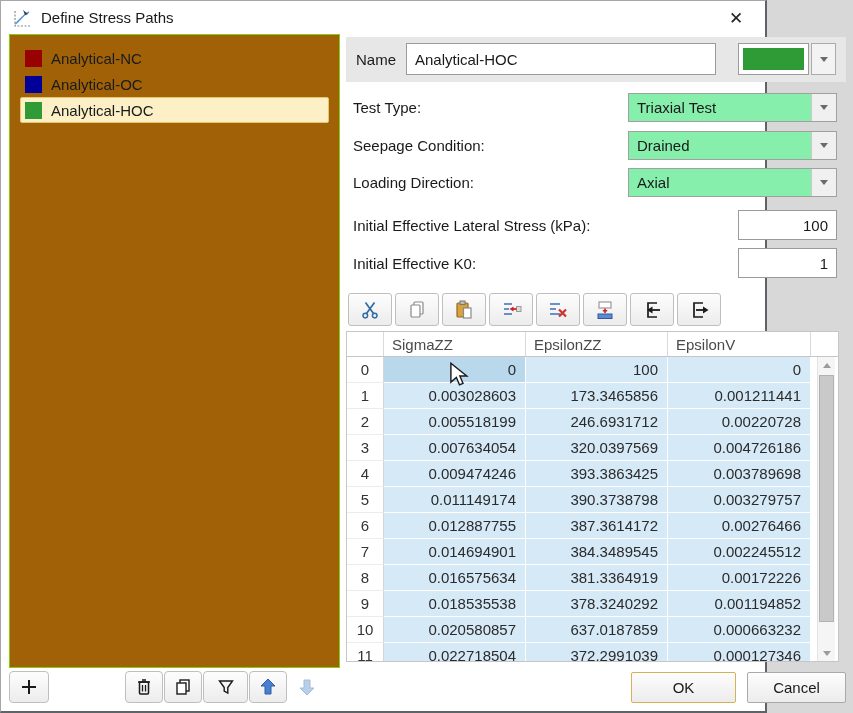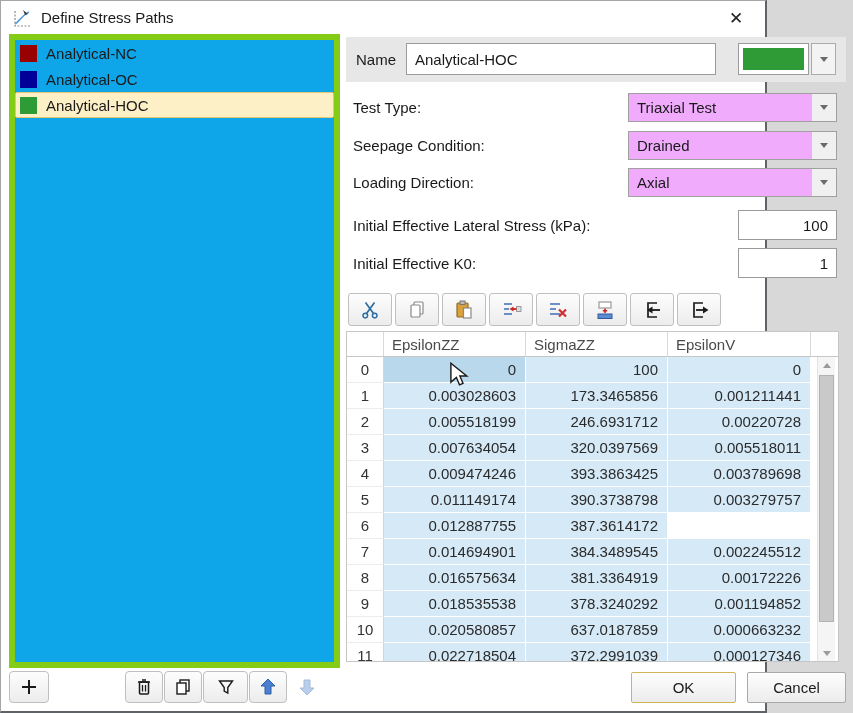--- a/index.html
+++ b/index.html
@@ -10,21 +10,21 @@
 
   
   .titlebar { position:absolute; left:0; top:0; width:100%; height:33px; background:#fff; }
   .title-icon { position:absolute; left:10px; top:7px; width:22px; height:22px; }
   .title-text { position:absolute; left:40px; top:8px; font-size:15px; color:#1a1a1a; }
   .close-btn { position:absolute; right:14px; top:4px; width:30px; height:26px; display:flex;
                align-items:center; justify-content:center; font-size:17px; color:#222; cursor:default; }
 
   
   .pathlist { position:absolute; left:8px; top:33px; width:331px; height:634px;
-              background:#0ea5e9; border:6px solid #84cc16; padding:0; overflow:hidden; }
+              background:#a16207; border:1px solid #84cc16; padding:10px; overflow:hidden; }
   .path-item { height:26px; display:flex; align-items:center; gap:9px; padding-left:4px;
                font-size:15px; color:#1a1a1a; border:1px solid transparent; border-radius:2px; }
   .path-item.selected { background:#fdf0c6; border-color:#e6c66e; }
   .chip { width:17px; height:17px; flex:0 0 17px; }
 
   
   .name-strip { position:absolute; left:345px; top:36px; width:500px; height:45px; background:#e7e7e7; }
   .name-label { position:absolute; left:10px; top:0; height:45px; display:flex; align-items:center;
                 font-size:15px; color:#1a1a1a; }
   .name-input { position:absolute; left:60px; top:6px; width:310px; height:32px; border:1px solid #9b9b9b;
@@ -33,21 +33,21 @@
                       border:1px solid #9b9b9b; padding:4px; }
   .color-swatch-fill { width:100%; height:100%; }
   .color-drop-btn { position:absolute; left:465px; top:6px; width:25px; height:32px; background:#f3f3f3;
                     border:1px solid #ababab; display:flex; align-items:center; justify-content:center; }
 
   .caret { width:0; height:0; border-left:4px solid transparent; border-right:4px solid transparent;
            border-top:5px solid #6a6a6a; }
 
   
   .fld-label { position:absolute; left:352px; font-size:15px; color:#1a1a1a; display:flex; align-items:center; height:29px; }
-  .combo { position:absolute; left:627px; width:209px; height:29px; background:#f0abfc; border:1px solid #a0a0a0; }
+  .combo { position:absolute; left:627px; width:209px; height:29px; background:#86efac; border:1px solid #a0a0a0; }
   .combo-value { position:absolute; left:8px; top:0; height:27px; display:flex; align-items:center; font-size:15px; color:#1a1a1a; }
   .combo-btn { position:absolute; right:0; top:0; width:25px; height:27px; background:#f0f0f0;
                border-left:1px solid #c9c9c9; display:flex; align-items:center; justify-content:center; }
   .num-input { position:absolute; left:737px; width:99px; height:30px; border:1px solid #9b9b9b; background:#fff;
                text-align:right; padding:0 8px; font-size:15px; font-family:"Liberation Sans", sans-serif; color:#1a1a1a; }
 
   
   .grid-toolbar { position:absolute; left:347px; top:292px; display:flex; gap:3px; }
   .tb-btn { width:44px; height:33px; border:1px solid #bfbfbf; border-radius:3px;
             background:linear-gradient(#fdfdfd,#ececec); display:flex; align-items:center; justify-content:center; }
@@ -219,22 +219,22 @@
         <path d="M15,4 H6 V18 H15" fill="none" stroke="#1a1a1a" stroke-width="1.7"></path>
         <path d="M8,11 H15" stroke="#1a1a1a" stroke-width="1.8"></path>
         <polygon points="20.5,11 15,7.6 15,14.4" fill="#1a1a1a"></polygon>
       </svg>
     </div>
   </div>
 
   <div class="grid">
     <div class="grid-head">
       <div class="gh idx"></div>
+      <div class="gh c2">SigmaZZ</div>
       <div class="gh c1">EpsilonZZ</div>
-      <div class="gh c2">SigmaZZ</div>
       <div class="gh c3">EpsilonV</div>
       <div class="gh fill"></div>
     </div>
     <div class="grid-body">
 
         <div class="grow">
           <div class="gc idx">0</div>
           <div class="gc val c1 sel">0</div>
           <div class="gc val c2">100</div>
           <div class="gc val c3">0</div>
@@ -254,21 +254,21 @@
           <div class="gc val c1">0.005518199</div>
           <div class="gc val c2">246.6931712</div>
           <div class="gc val c3">0.00220728</div>
           <div class="gc fill"></div>
         </div>
 
         <div class="grow">
           <div class="gc idx">3</div>
           <div class="gc val c1">0.007634054</div>
           <div class="gc val c2">320.0397569</div>
-          <div class="gc val c3">0.005518011</div>
+          <div class="gc val c3">0.004726186</div>
           <div class="gc fill"></div>
         </div>
 
         <div class="grow">
           <div class="gc idx">4</div>
           <div class="gc val c1">0.009474246</div>
           <div class="gc val c2">393.3863425</div>
           <div class="gc val c3">0.003789698</div>
           <div class="gc fill"></div>
         </div>
@@ -278,20 +278,21 @@
           <div class="gc val c1">0.011149174</div>
           <div class="gc val c2">390.3738798</div>
           <div class="gc val c3">0.003279757</div>
           <div class="gc fill"></div>
         </div>
 
         <div class="grow">
           <div class="gc idx">6</div>
           <div class="gc val c1">0.012887755</div>
           <div class="gc val c2">387.3614172</div>
+          <div class="gc val c3">0.00276466</div>
           <div class="gc fill"></div>
         </div>
 
         <div class="grow">
           <div class="gc idx">7</div>
           <div class="gc val c1">0.014694901</div>
           <div class="gc val c2">384.3489545</div>
           <div class="gc val c3">0.002245512</div>
           <div class="gc fill"></div>
         </div>

